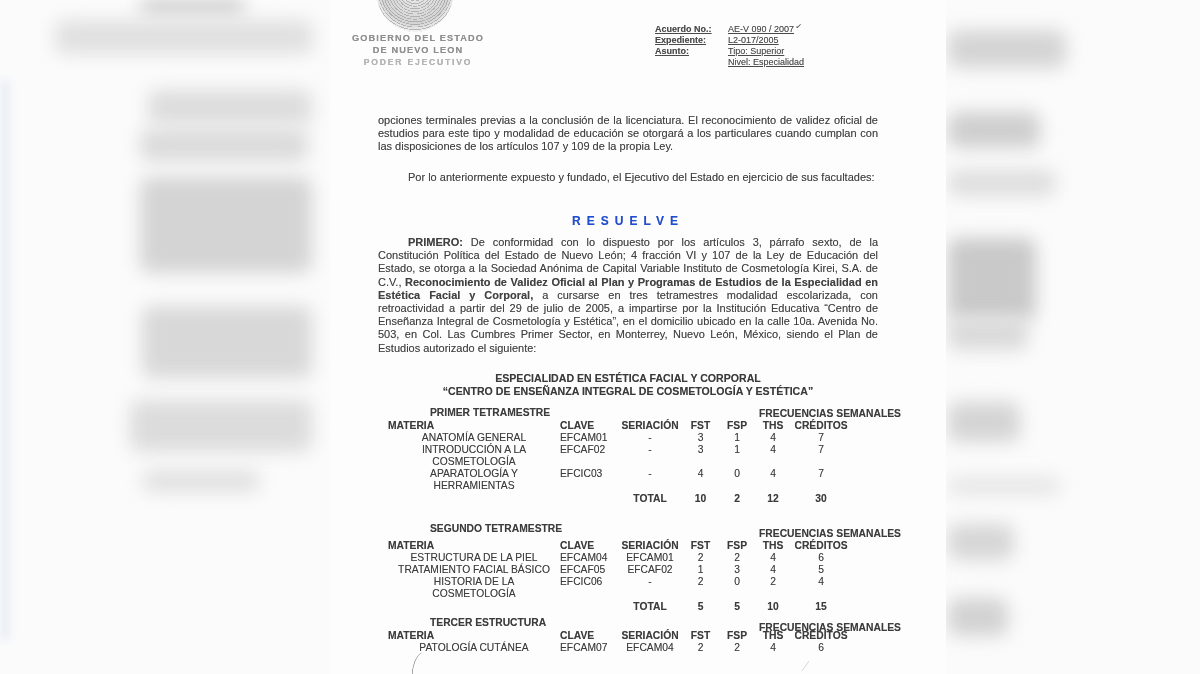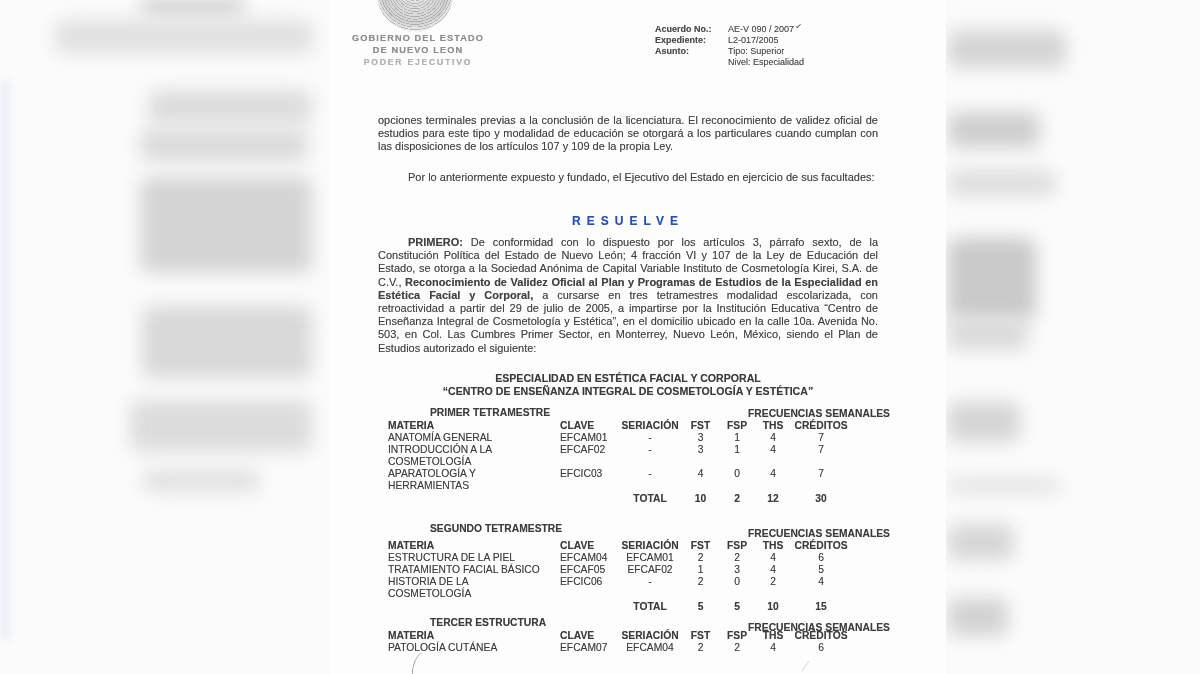--- a/index.html
+++ b/index.html
@@ -19,44 +19,44 @@
   .seal{position:absolute;left:47px;top:-44px;width:76px;height:76px;border-radius:50%;opacity:.75;
     background:
       repeating-radial-gradient(circle at 50% 45%, rgba(105,105,105,.55) 0 .8px, transparent .8px 2.6px),
       radial-gradient(circle at 50% 45%, rgba(150,150,150,.22), rgba(115,115,115,.40) 60%, rgba(160,160,160,.20) 72%, transparent 75%);
   }
   .gov{position:absolute;left:10px;top:32px;width:156px;text-align:center;
     font-size:9.2px;font-weight:bold;letter-spacing:1.1px;line-height:12px;color:#8f8f8f;}
   .gov .l3{font-size:8.6px;color:#b5b5b5;letter-spacing:1.8px;}
   
   .acuerdo{position:absolute;left:325px;top:24px;width:240px;font-size:9px;line-height:11px;color:#4a4a4a;}
-  .hr-row{display:grid;grid-template-columns:73px 164px;}
+  .hr-row{display:grid;grid-template-columns:73px 164px;text-decoration:underline;}
   .hr-row .lbl{font-weight:bold;}
   .mark{display:inline-block;transform:rotate(8deg) translateY(-3px);font-size:8px;color:#555;margin-left:1px;}
   
   .para{position:absolute;left:48px;width:500px;font-size:11px;line-height:13.2px;text-align:justify;}
   .p1{top:114px;}
   .p2{top:171px;text-indent:30px;}
   .resuelve{position:absolute;left:48px;top:214px;width:500px;text-align:center;
     font-weight:bold;font-size:12px;letter-spacing:6px;color:#1d4ed8;}
   .primero{top:236px;text-indent:30px;}
   .plan-head{position:absolute;left:48px;top:372px;width:500px;text-align:center;
     font-weight:bold;font-size:10.6px;line-height:13px;color:#3a3a3a;}
   
   .doc-table{position:absolute;left:58px;width:470px;font-size:10.3px;color:#3c3c3c;}
   .t-line1{position:relative;height:13px;margin-left:42px;}
   .t-title{font-weight:bold;}
-  .t-freq{position:absolute;left:312px;top:1px;width:154px;text-align:center;font-weight:bold;}
+  .t-freq{position:absolute;left:323px;top:1px;width:154px;text-align:center;font-weight:bold;}
   [data-table="1"] .t-line1{height:17px;}
   [data-table="1"] .t-freq,[data-table="2"] .t-freq{top:5px;}
   .t-row{display:grid;grid-template-columns:172px 58px 64px 37px 36px 36px 60px;line-height:12px;}
   .t-row .c-ser,.t-row .c-num{text-align:center;}
   .t-head span{font-weight:bold;}
   .t-total{font-weight:bold;margin-top:1px;}
-  .mat-line{display:block;}
+  .mat-line{display:block;text-align:center;}
   
   .mark-curve{position:absolute;left:83px;top:652px;width:12px;height:28px;
     border-left:1.6px solid rgba(120,120,120,.75);border-radius:60% 0 0 45%;transform:rotate(14deg);}
   .mark-diag{position:absolute;left:475px;top:660px;width:1px;height:12px;background:#c4c4c4;transform:rotate(35deg);opacity:.6;}
 </style>
 </head>
 <body>
 
 <div>
   <div class="edge-tint"></div>

